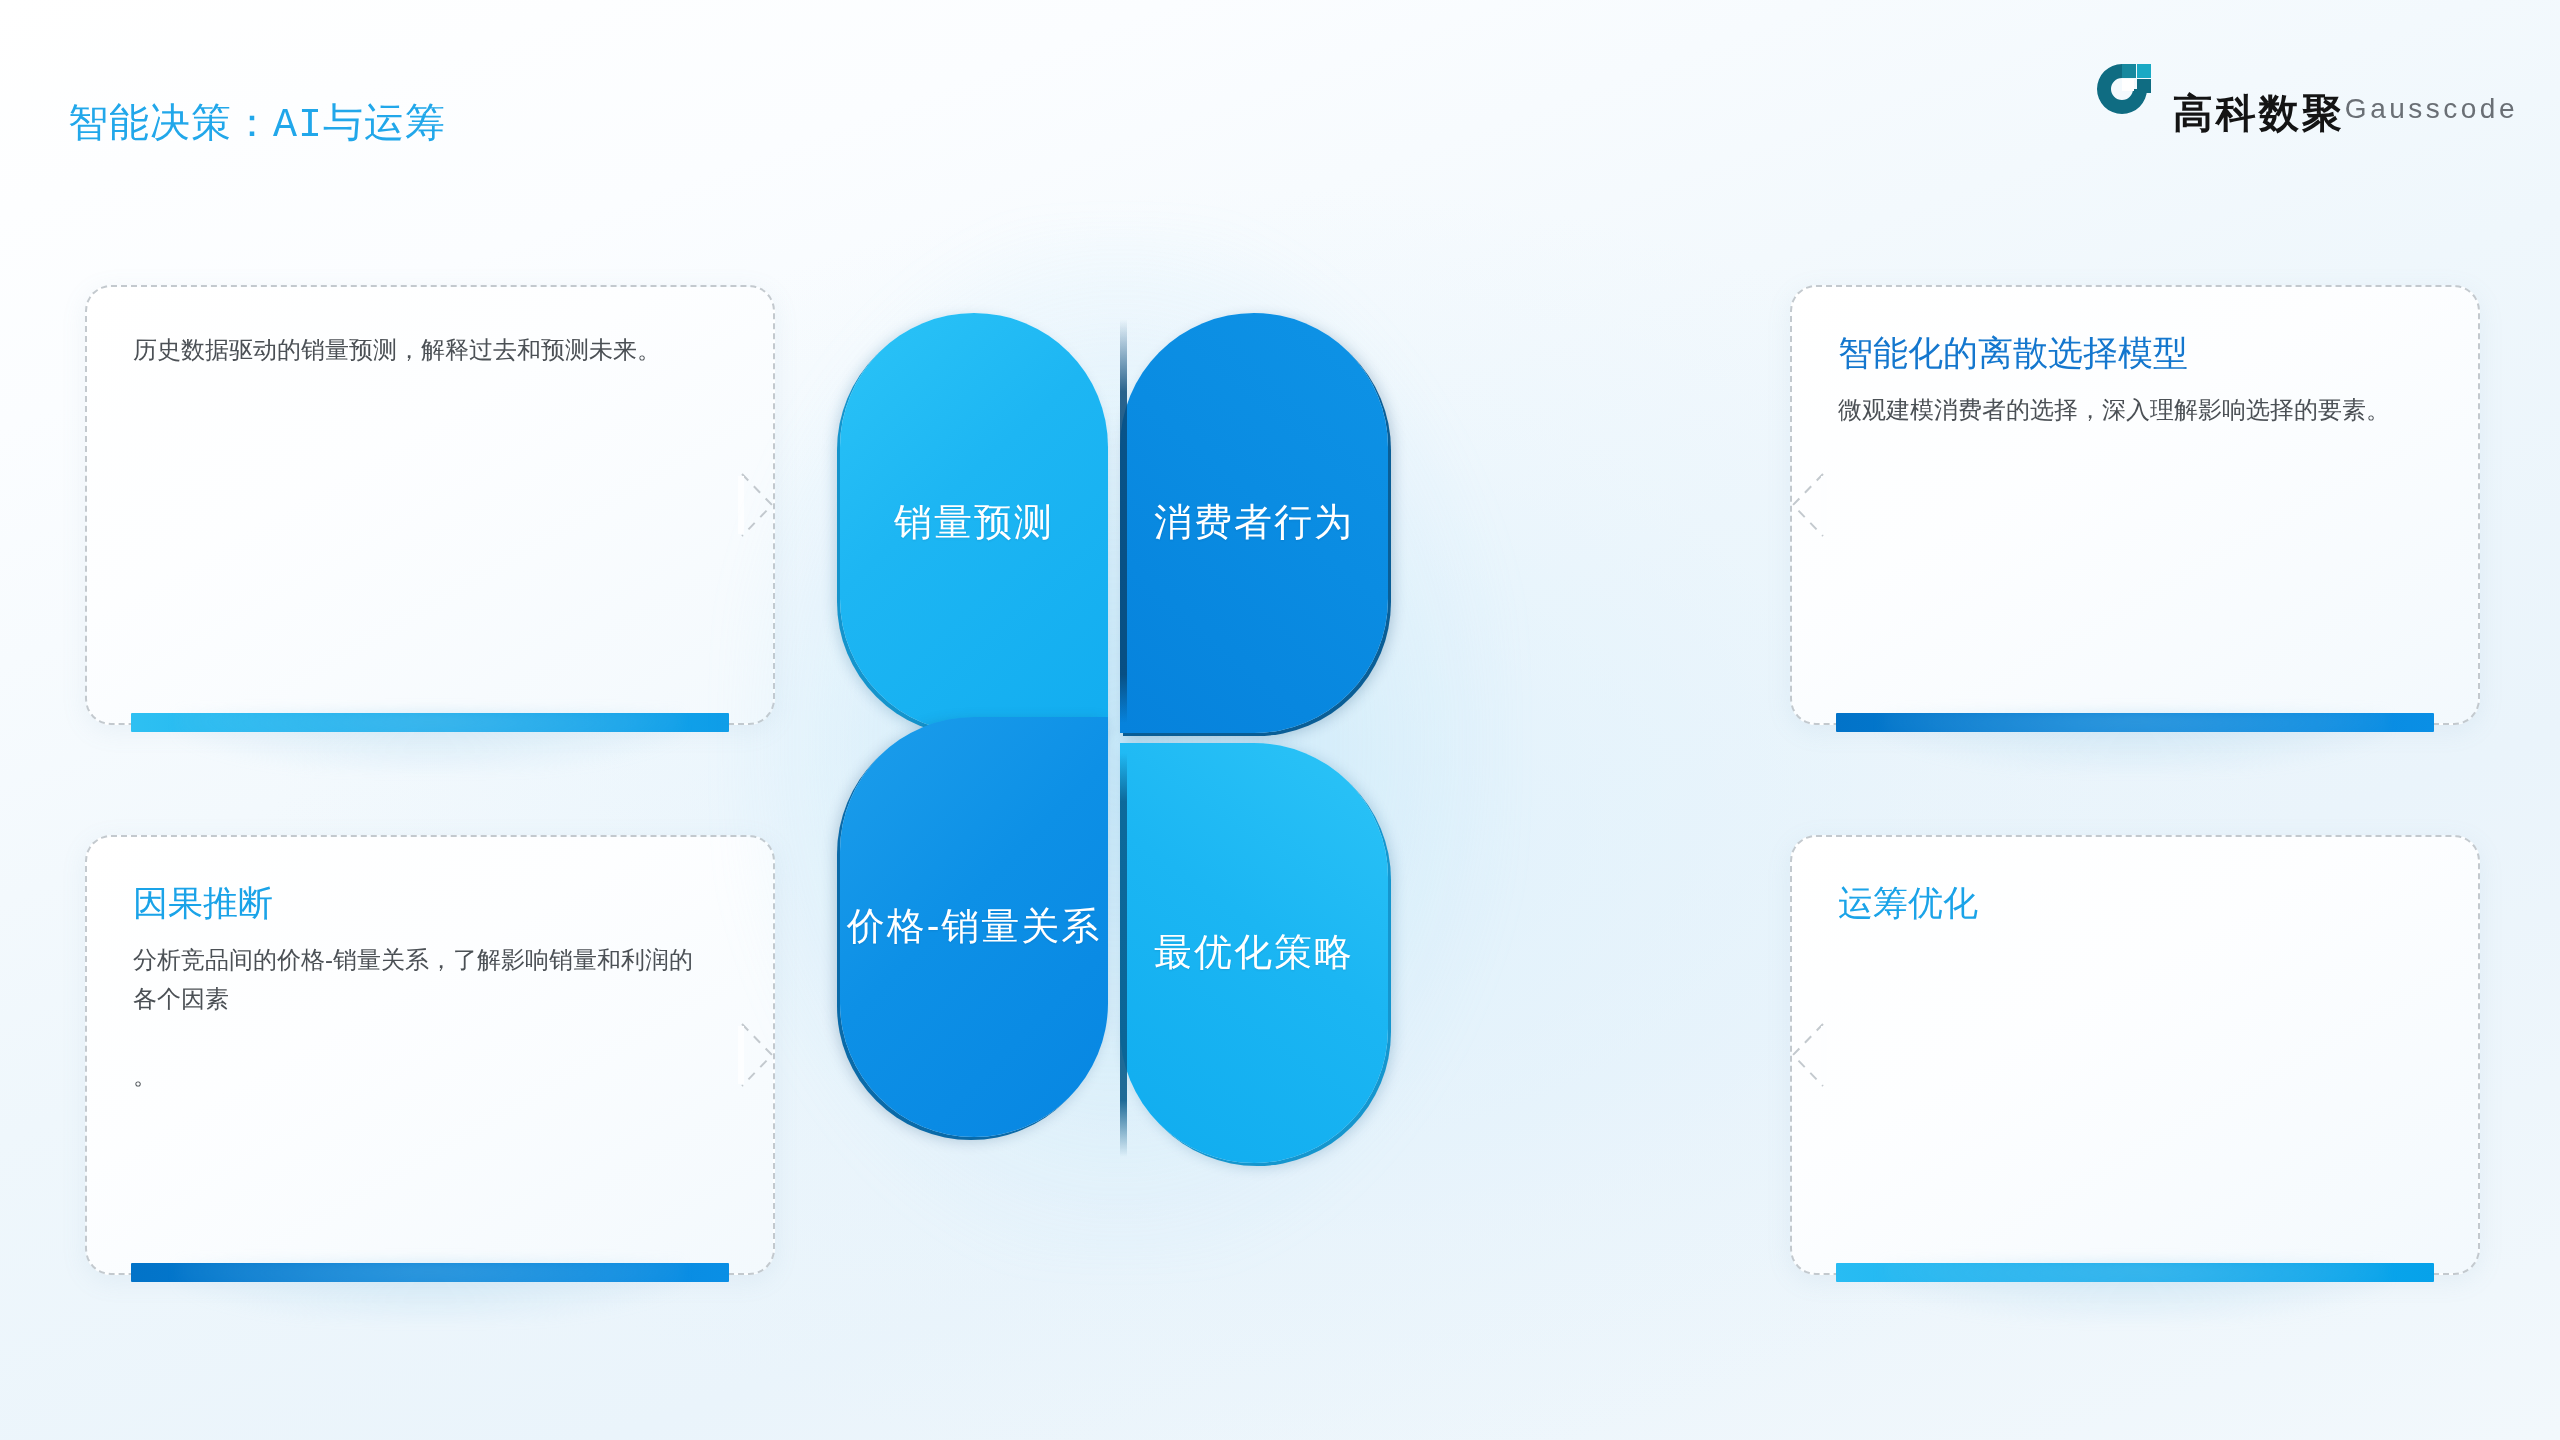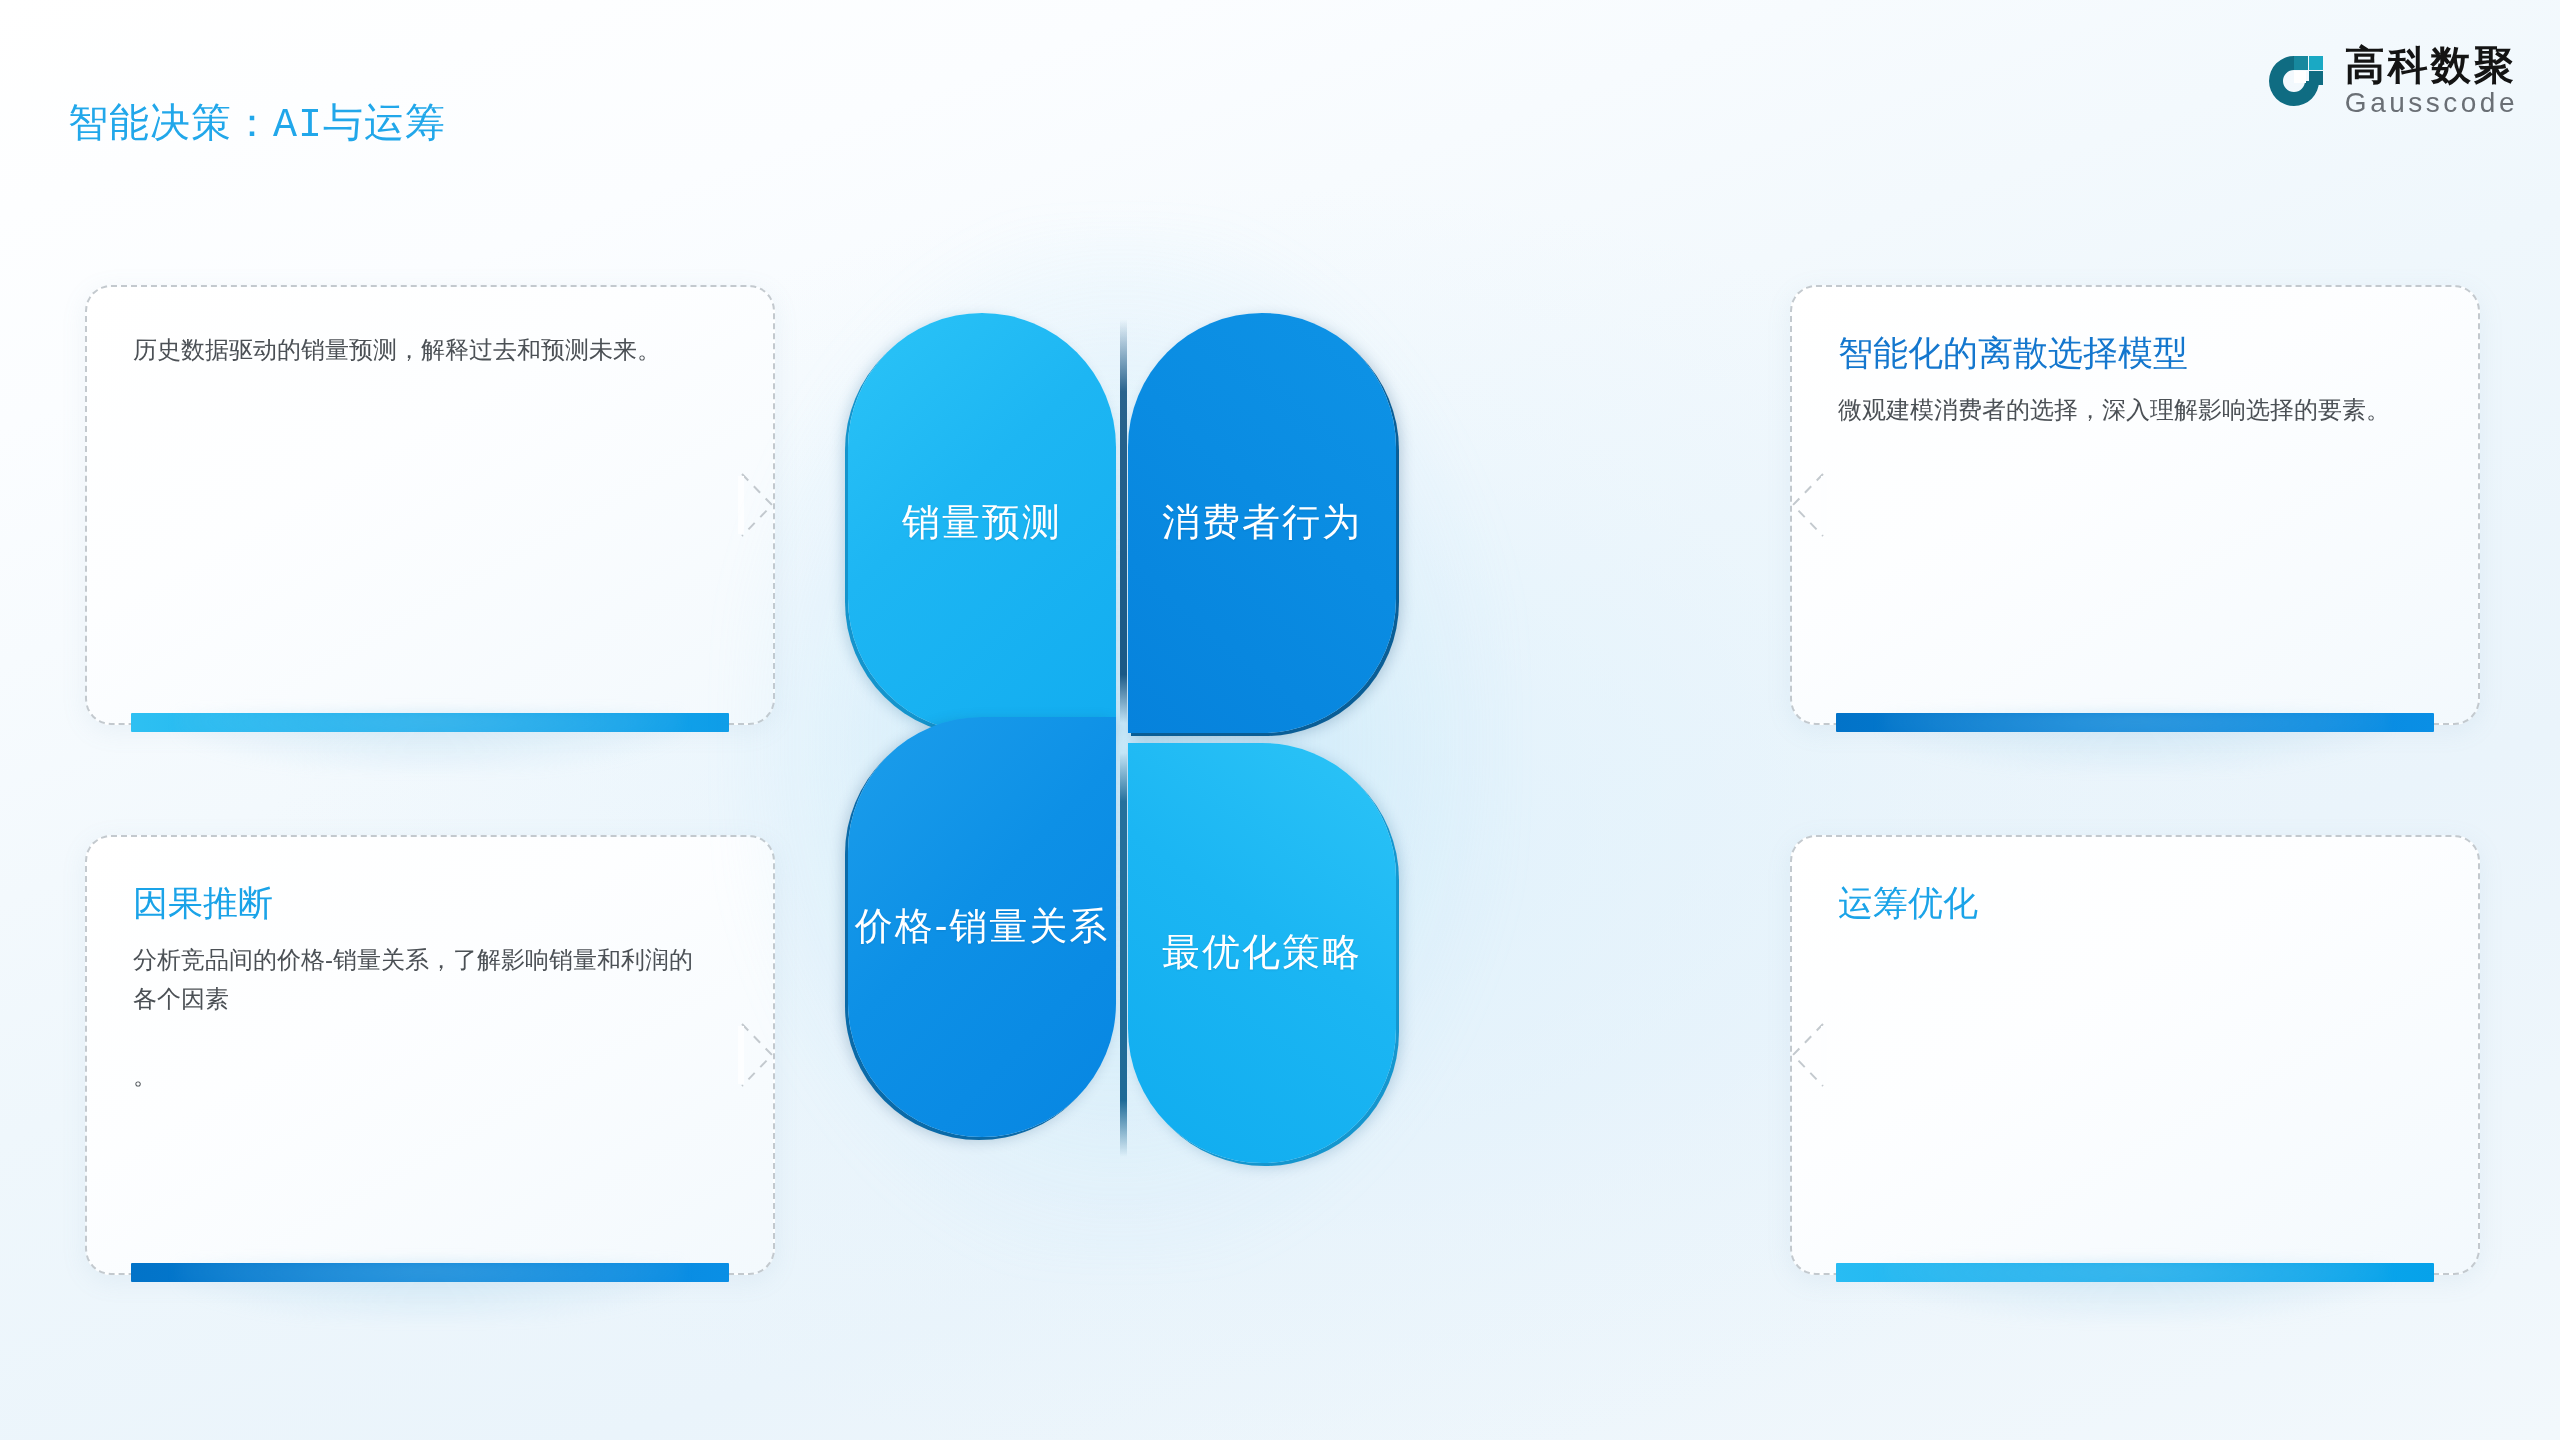--- a/index.html
+++ b/index.html
@@ -47,23 +47,24 @@
     gap: 18px;
   }
   .logo-mark {
     width: 66px;
     height: 66px;
     position: relative;
     flex: none;
   }
   .logo-text {
     display: flex;
-    flex-direction: column;
+    flex-direction: row;
     align-items: flex-start;
     justify-content: flex-start;
+    margin-top: 48px;
   }
   .logo-cn {
     font-size: 40px;
     line-height: 1.05;
     color: #141414;
     letter-spacing: 3px;
     font-weight: 700;
   }
   .logo-en {
     font-size: 28px;
@@ -159,21 +160,20 @@
     filter: blur(16px);
     pointer-events: none;
   }
   .petal {
     position: absolute;
     width: 268px;
     height: 420px;
     display: flex;
     align-items: center;
     justify-content: center;
-    margin-left: 8px;
   }
   .petal-label {
     position: relative;
     z-index: 3;
     color: #ffffff;
     font-size: 38px;
     letter-spacing: 2px;
     line-height: 1.2;
     white-space: nowrap;
     text-shadow: 0 1px 2px rgba(0,60,110,0.13);

